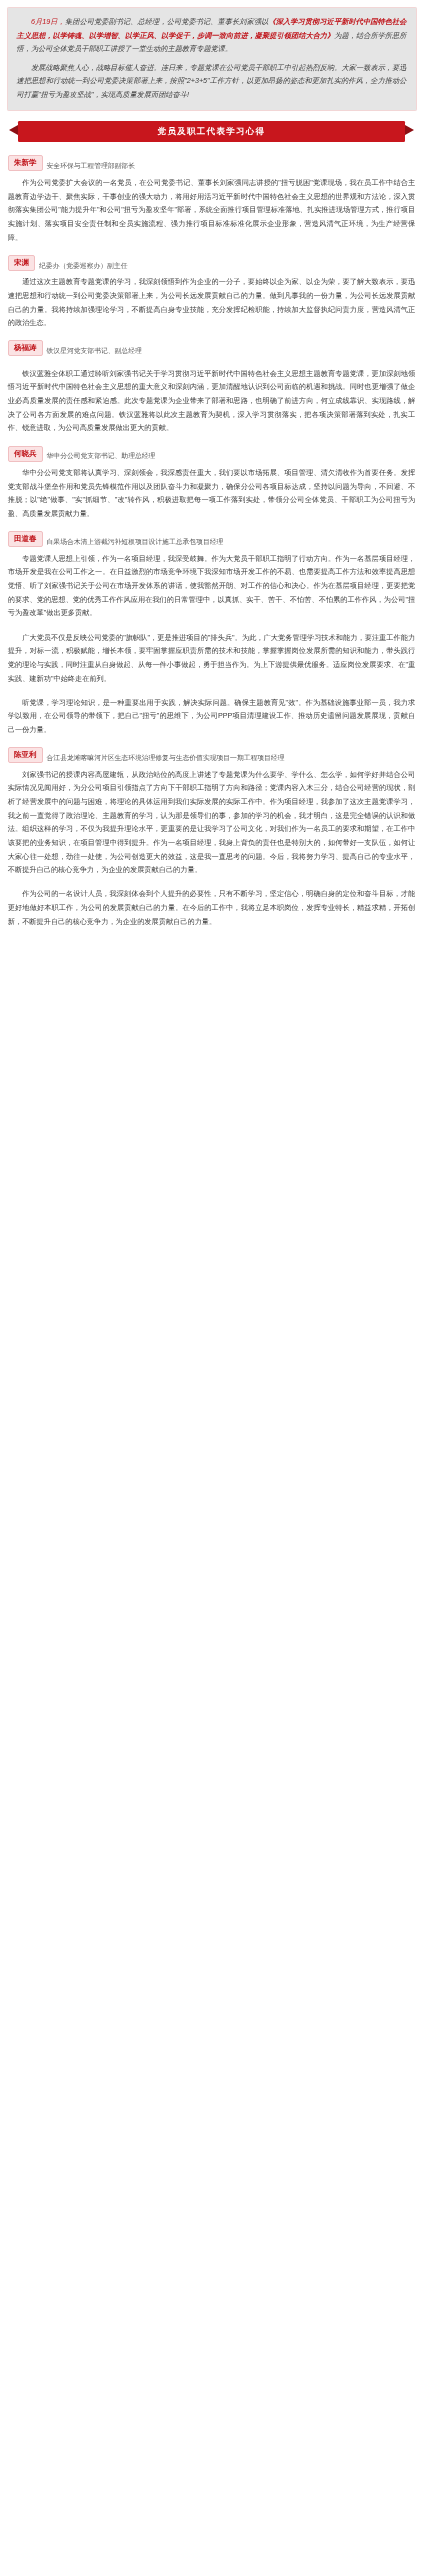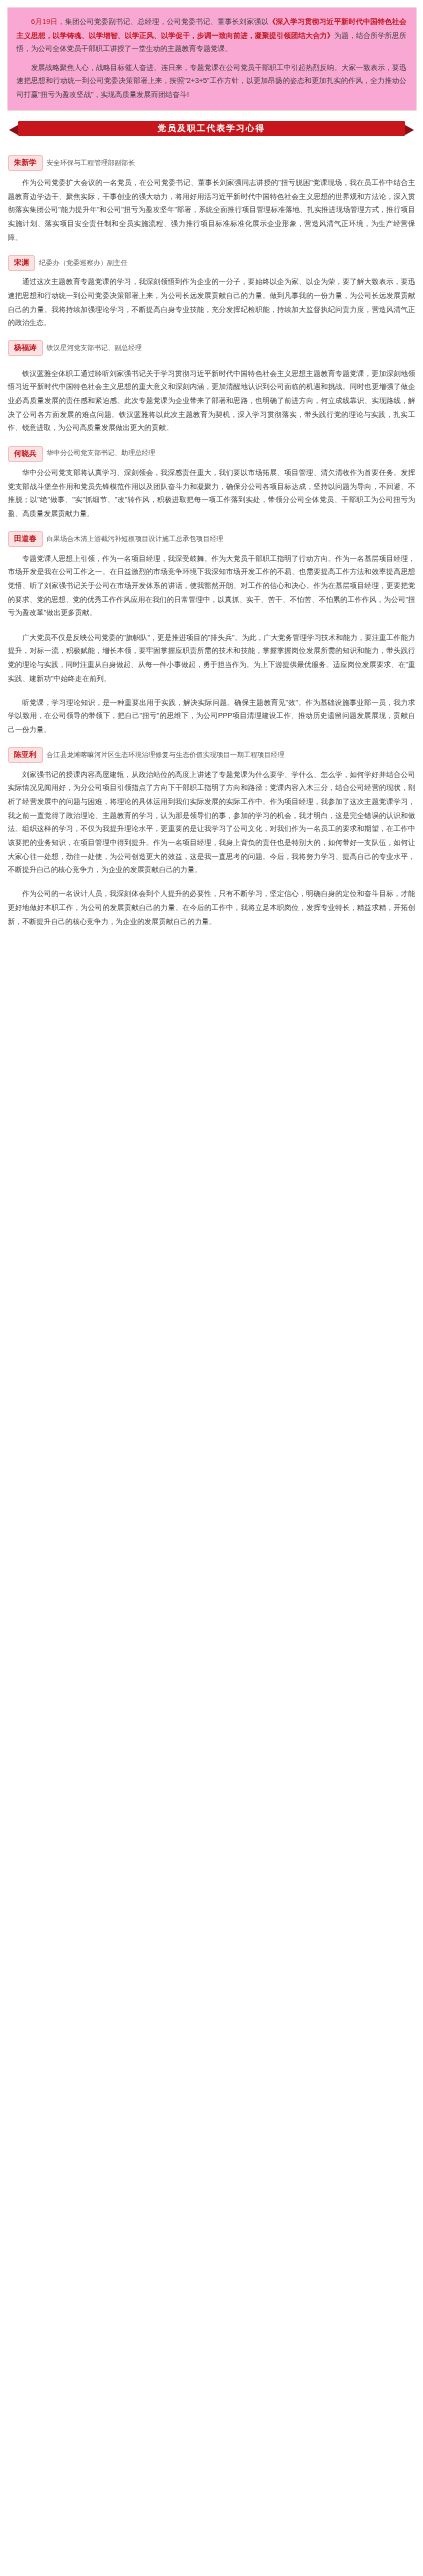--- a/index.html
+++ b/index.html
@@ -6,46 +6,47 @@
   body {
     width: 423px;
     background: #ffffff;
     font-family: "Liberation Sans", "DejaVu Sans", sans-serif;
     color: #333;
   }
   .page { width: 423px; position: relative; }
 
   
   .intro {
-    background: #f9a8d4;
+    background: #e5e5e5;
     border: 0.7px solid #f2d6d6;
     margin: 6.5px 6.5px 0 6.5px;
     padding: 7.8px 9px 9px 9px;
     border-radius: 1.3px;
+    font-style: italic;
   }
   .intro p {
     font-size: 7.2px;
     line-height: 1.85;
     color: #3a3a3a;
     text-align: justify;
     text-indent: 2em;
   }
   .intro p + p { margin-top: 5.9px; }
   .intro .red { color: #c0161c; font-weight: bold; }
   .intro .date { color: #c0161c; }
 
   
   .banner-wrap {
     margin: 10.4px 0 3.9px 0;
     position: relative;
     height: 30px;
   }
   .banner {
     background: #c8161d;
-    height: 15px;
+    height: 21px;
     margin: 5.2px 18px 0 18px;
     border-radius: 1.3px;
     display: flex;
     align-items: center;
     justify-content: center;
     position: relative;
   }
   .banner:before, .banner:after {
     content: "";
     position: absolute;
@@ -61,21 +62,21 @@
     font-size: 8.5px;
     font-weight: bold;
     letter-spacing: 1.3px;
   }
 
   
   .entries { padding: 0 7.8px 15.6px 7.8px; }
   .entry { margin-bottom: 10.4px; }
   .entry-head {
     display: flex;
-    align-items: center;
+    align-items: flex-end;
     gap: 3.9px;
     margin-bottom: 4.6px;
     flex-wrap: wrap;
   }
   .entry-name {
     background: #fbe3e4;
     border: 0.7px solid #f0bfc1;
     color: #c0161c;
     font-size: 7.5px;
     font-weight: bold;
@@ -138,21 +139,21 @@
 
     <div class="entry">
       <div class="entry-head">
         <span class="entry-name">杨福涛</span>
         <span class="entry-title">铁汉星河党支部书记、副总经理</span>
       </div>
     </div>
 
     <div class="entry">
       <div class="entry-body">
-        <p>铁汉蓝雅全体职工通过聆听刘家强书记关于学习贯彻习近平新时代中国特色社会主义思想主题教育专题党课，更加深刻地领悟习近平新时代中国特色社会主义思想的重大意义和深刻内涵，更加清醒地认识到公司面临的机遇和挑战。同时也更增强了做企业必高质量发展的责任感和紧迫感。此次专题党课为企业带来了部署和思路，也明确了前进方向，何立成线靠识、实现路线，解决了公司各方面发展的难点问题。铁汉蓝雅将以此次主题教育为契机，深入学习贯彻落实，带头践行党的理论与实践，扎实工作、锐意进取，为公司高质量发展做出更大的贡献。</p>
+        <p>铁汉蓝雅全体职工通过聆听刘家强书记关于学习贯彻习近平新时代中国特色社会主义思想主题教育专题党课，更加深刻地领悟习近平新时代中国特色社会主义思想的重大意义和深刻内涵，更加清醒地认识到公司面临的机遇和挑战。同时也更增强了做企业必高质量发展的责任感和紧迫感。此次专题党课为企业带来了部署和思路，也明确了前进方向，何立成线靠识、实现路线，解决了公司各方面发展的难点问题。铁汉蓝雅将以此次主题教育为契机，深入学习贯彻落实，把各项决策部署落到实处，扎实工作、锐意进取，为公司高质量发展做出更大的贡献。</p>
       </div>
     </div>
 
     <div class="entry">
       <div class="entry-head">
         <span class="entry-name">何晓兵</span>
         <span class="entry-title">华中分公司党支部书记、助理总经理</span>
       </div>
       <div class="entry-body">
         <p>华中分公司党支部将认真学习、深刻领会，我深感责任重大，我们要以市场拓展、项目管理、清欠清收作为首要任务。发挥党支部战斗堡垒作用和党员先锋模范作用以及团队奋斗力和凝聚力，确保分公司各项目标达成，坚持以问题为导向，不回避、不推脱；以"绝"做事、"实"抓细节、"改"转作风，积极进取把每一项工作落到实处，带领分公司全体党员、干部职工为公司扭亏为盈、高质量发展贡献力量。</p>

